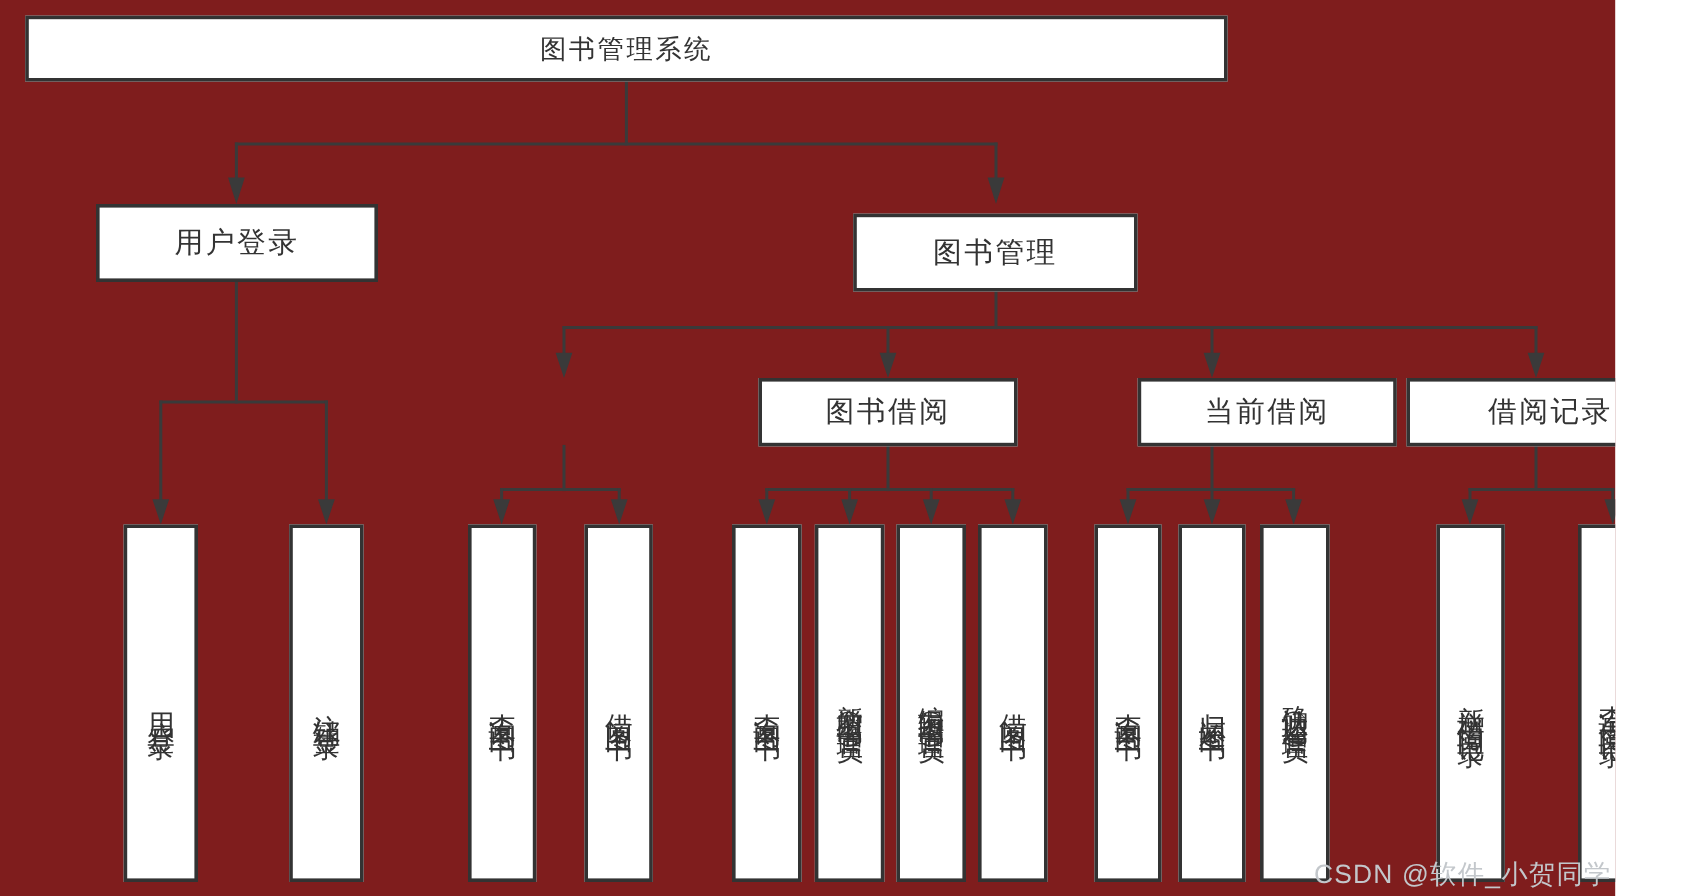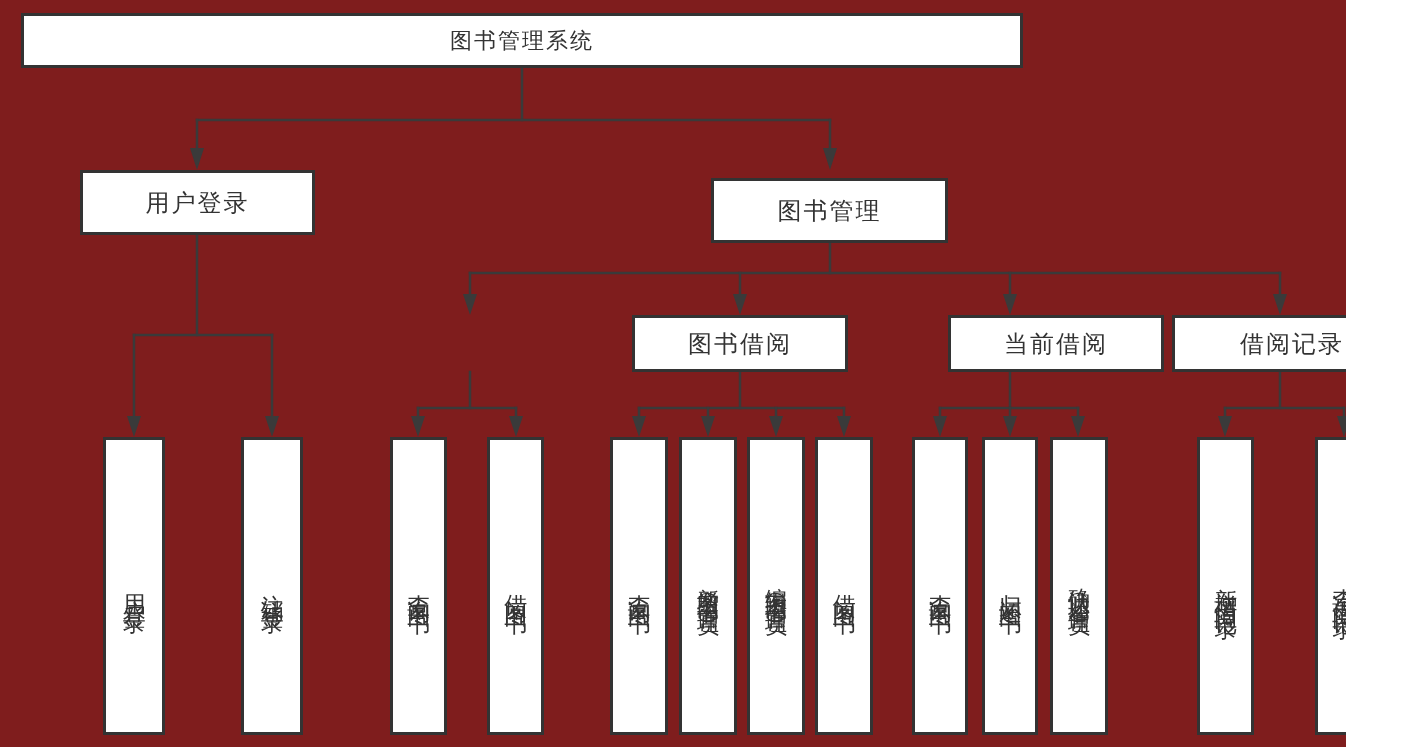--- a/index.html
+++ b/index.html
@@ -145,14 +145,15 @@
   <div class="box v-label long" style="left:747px; top:437px; width:58px; height:298px;">编辑图书（管理员）</div>
   <div class="box v-label" style="left:815px; top:437px; width:58px; height:298px;">借阅图书</div>
 
   <div class="box v-label" style="left:912px; top:437px; width:56px; height:298px;">查询图书</div>
   <div class="box v-label" style="left:982px; top:437px; width:56px; height:298px;">归还图书</div>
   <div class="box v-label long" style="left:1050px; top:437px; width:58px; height:298px;">确认归还（管理员）</div>
 
   <div class="box v-label" style="left:1197px; top:437px; width:57px; height:298px;">新增借阅记录</div>
   <div class="box v-label" style="left:1315px; top:437px; width:57px; height:298px;">查询借阅记录</div>
 
+  <div class="watermark">CSDN @软件_小贺同学</div>
 
 </div>
 
 </body></html>

